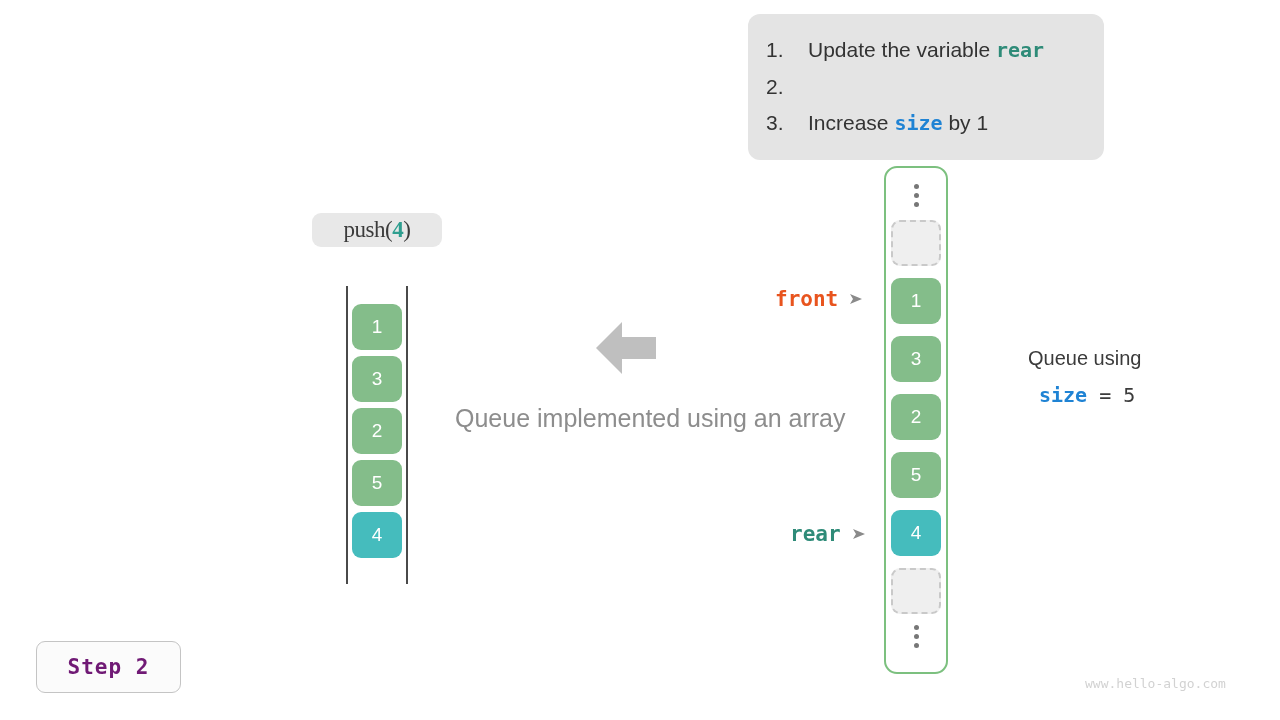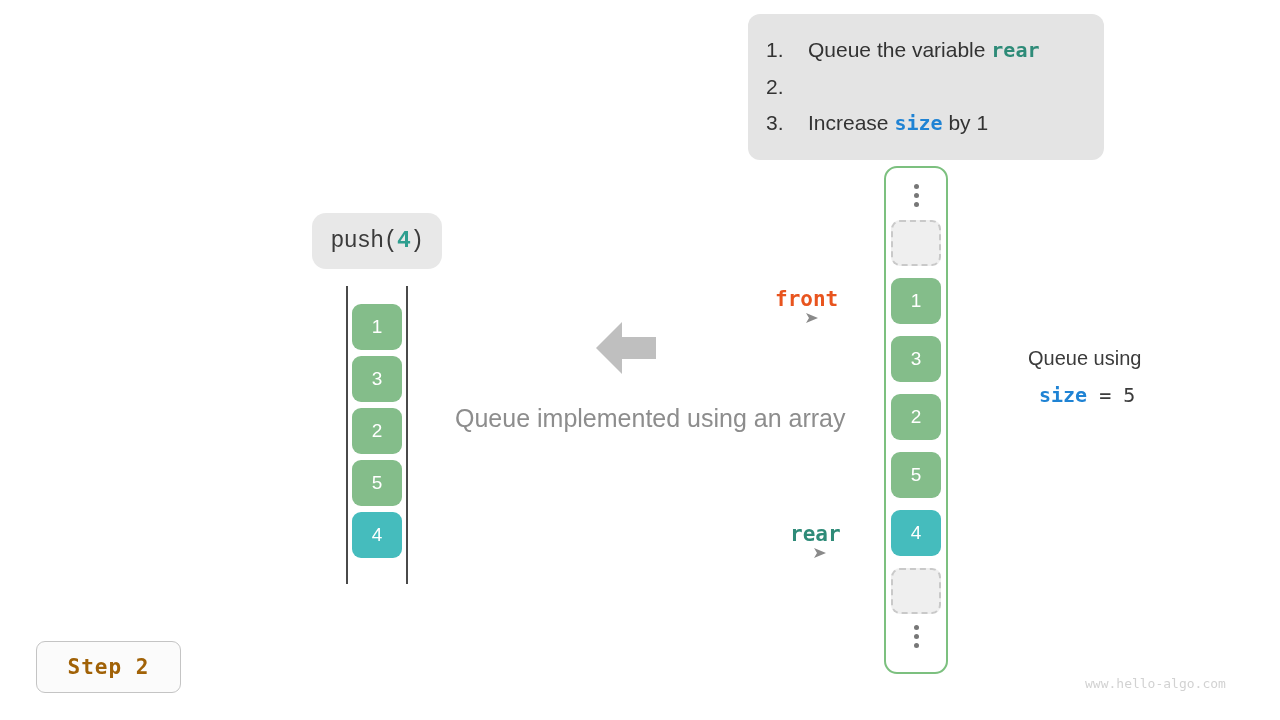--- a/index.html
+++ b/index.html
@@ -58,28 +58,28 @@
     color: #1f83d4;
     font-size: 20px;
   }
 
   
   #push-badge {
     position: absolute;
     left: 312px;
     top: 213px;
     width: 130px;
-    height: 56px;
+    height: 34px;
     box-sizing: border-box;
     background: #e8e8e8;
-    border-radius: 14px;
+    border-radius: 9px;
     display: flex;
     align-items: center;
     justify-content: center;
-    font-family: Liberation Mono, monospace;
+    font-family: Liberation Serif, serif;
     font-size: 23px;
     color: #3b3b3b;
     letter-spacing: -0.5px;
   }
   #push-badge .arg { color: #2e9e8f; font-weight: bold; }
 
   
   #array-column {
     position: absolute;
     left: 346px;
@@ -144,21 +144,20 @@
 
   
   .ptr-label {
     position: absolute;
     display: flex;
     align-items: center;
     font-family: "DejaVu Sans Mono", "Liberation Mono", monospace;
     font-weight: bold;
     font-size: 21px;
     white-space: nowrap;
-    flex-direction: column;
   }
   .ptr-label .ptr-arrow {
     margin-left: 10px;
     display: inline-flex;
     align-items: center;
   }
   #ptr-front { left: 775px; top: 287px; color: #e8541e; }
   #ptr-rear  { left: 790px; top: 522px; color: #2e8b78; }
 
   
@@ -228,21 +227,21 @@
     box-sizing: border-box;
     border: 1.6px solid #c4c4c4;
     border-radius: 9px;
     background: #fbfbfb;
     display: flex;
     align-items: center;
     justify-content: center;
     font-family: "DejaVu Sans Mono", "Liberation Mono", monospace;
     font-weight: bold;
     font-size: 21px;
-    color: #a16207;
+    color: #701a75;
     letter-spacing: 1px;
   }
 
   
   #watermark {
     position: absolute;
     left: 1073px;
     top: 676px;
     font-family: "DejaVu Sans Mono", "Liberation Mono", monospace;
     font-size: 13px;
@@ -251,21 +250,21 @@
     margin-left: 12px;
   }
 </style>
 </head>
 <body>
 
 <div id="instruction-card">
   <ol>
       <li class="instr-row">
         <span class="instr-num">1.</span>
-        <span class="instr-text"><span>Queue the variable </span><span class="kw-teal">rear</span><span></span></span>
+        <span class="instr-text"><span>Update the variable </span><span class="kw-teal">rear</span><span></span></span>
       </li>
       <li class="instr-row">
         <span class="instr-num">2.</span>
       </li>
       <li class="instr-row">
         <span class="instr-num">3.</span>
         <span class="instr-text"><span>Increase </span><span class="kw-blue">size</span><span> by 1</span></span>
       </li>
     </ol>
 </div>

